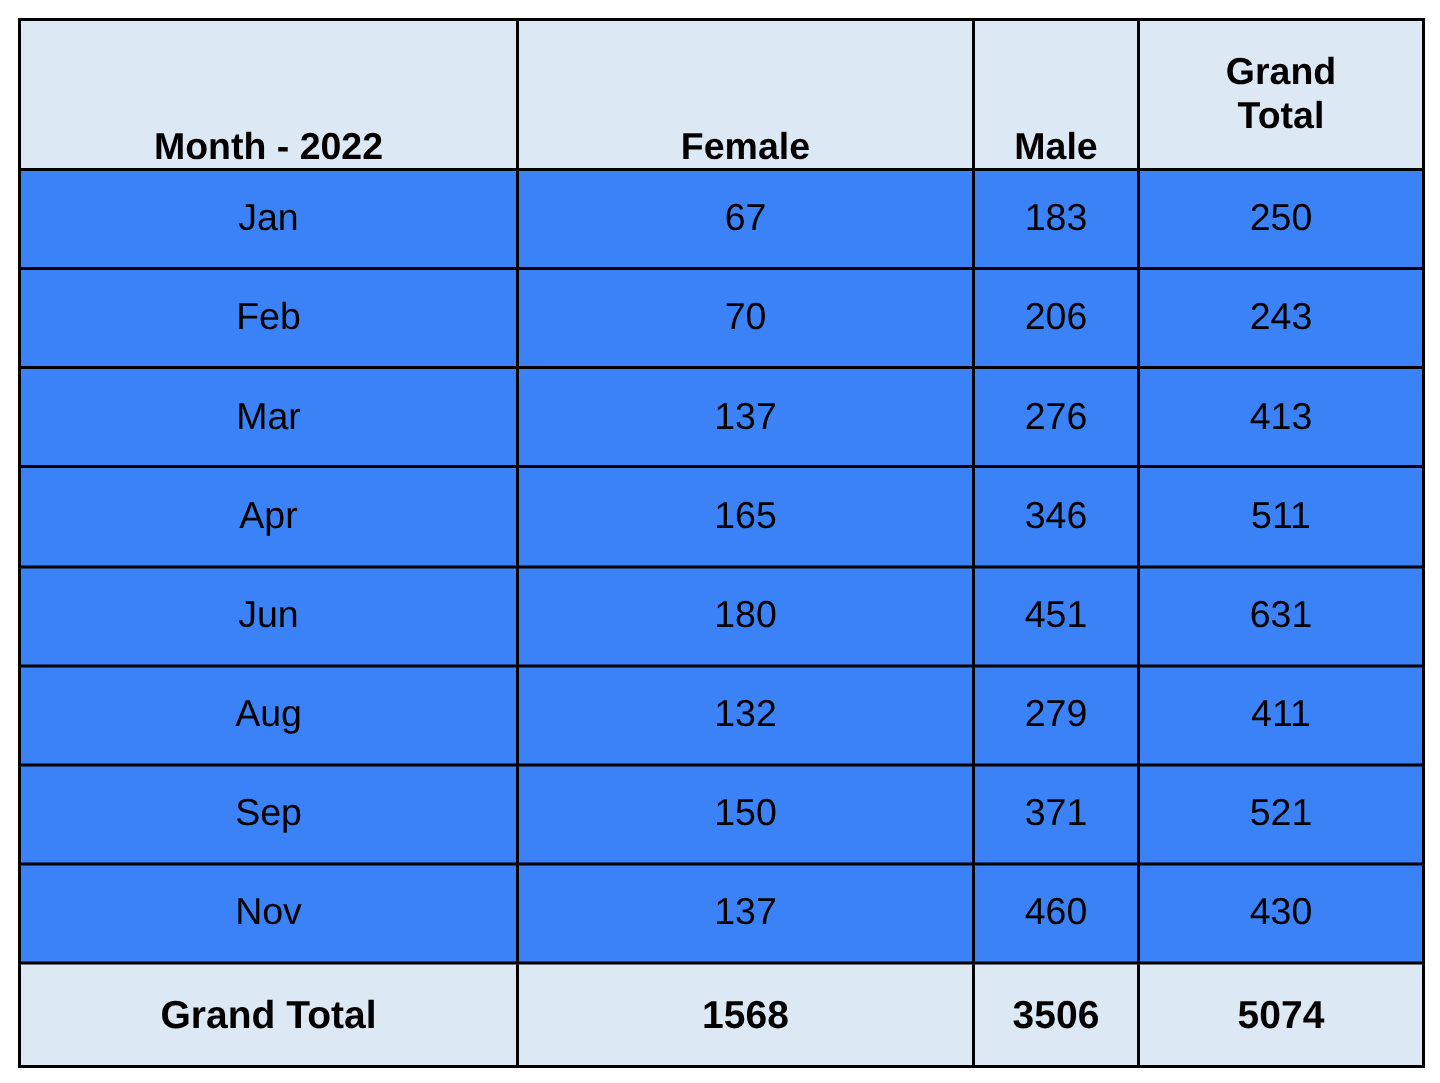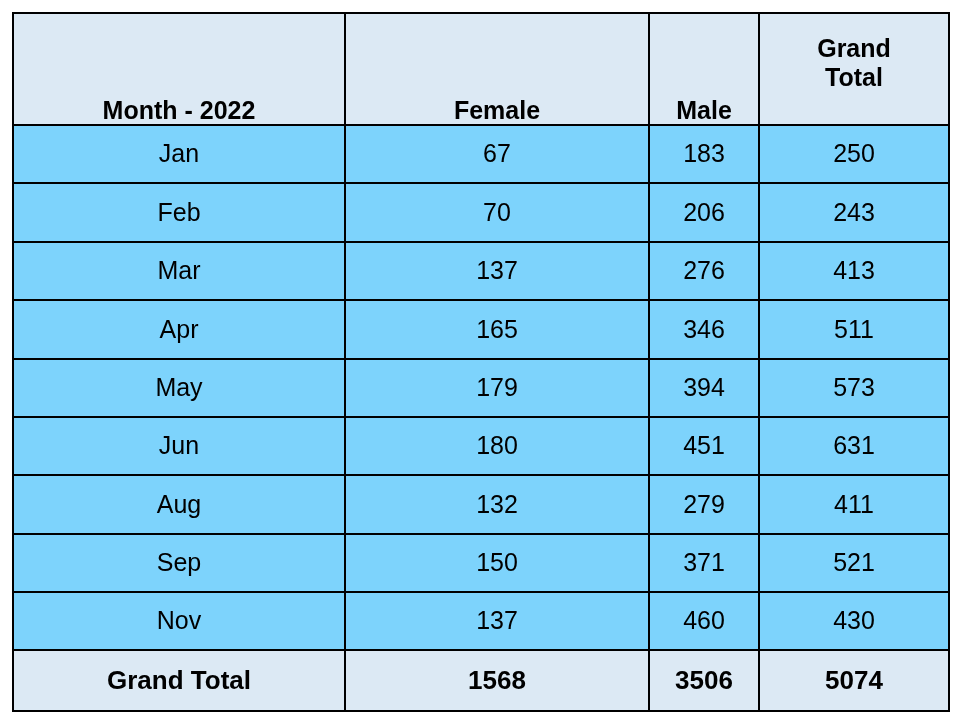--- a/index.html
+++ b/index.html
@@ -45,29 +45,29 @@
     background: #dce9f4;
     font-weight: bold;
     font-size: 26px;
     height: 98px;
     text-align: center;
     vertical-align: bottom;
     padding-bottom: 6px;
   }
   thead th.grand-head {
     vertical-align: middle;
-    padding-bottom: 12px;
+    padding-bottom: 0;
     line-height: 1.15;
     margin-left: 33px;
   }
   tbody td {
     height: 50px;
     text-align: center;
     vertical-align: middle;
-    background: #7dd3fc;
+    background: #3b82f6;
   }
   tbody tr.total-row td {
     background: #dce9f4;
     font-weight: bold;
     font-size: 26px;
     height: 52px;
   }
 </style>
 </head>
 <body>
@@ -110,26 +110,20 @@
         <td>276</td>
         <td>413</td>
       </tr>
       <tr>
         <td>Apr</td>
         <td>165</td>
         <td>346</td>
         <td>511</td>
       </tr>
       <tr>
-        <td>May</td>
-        <td>179</td>
-        <td>394</td>
-        <td>573</td>
-      </tr>
-      <tr>
         <td>Jun</td>
         <td>180</td>
         <td>451</td>
         <td>631</td>
       </tr>
       <tr>
         <td>Aug</td>
         <td>132</td>
         <td>279</td>
         <td>411</td>

